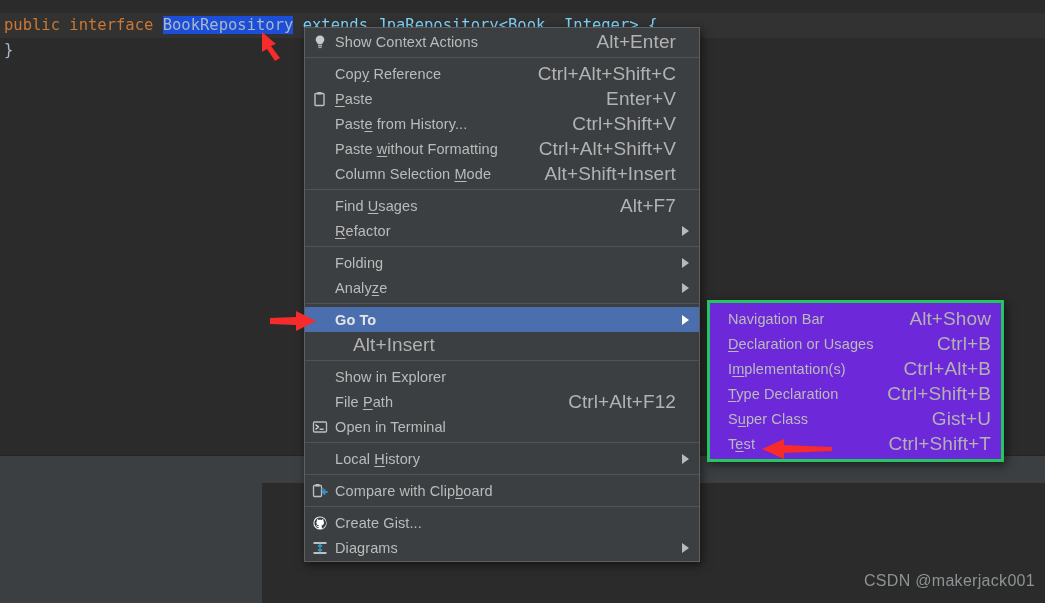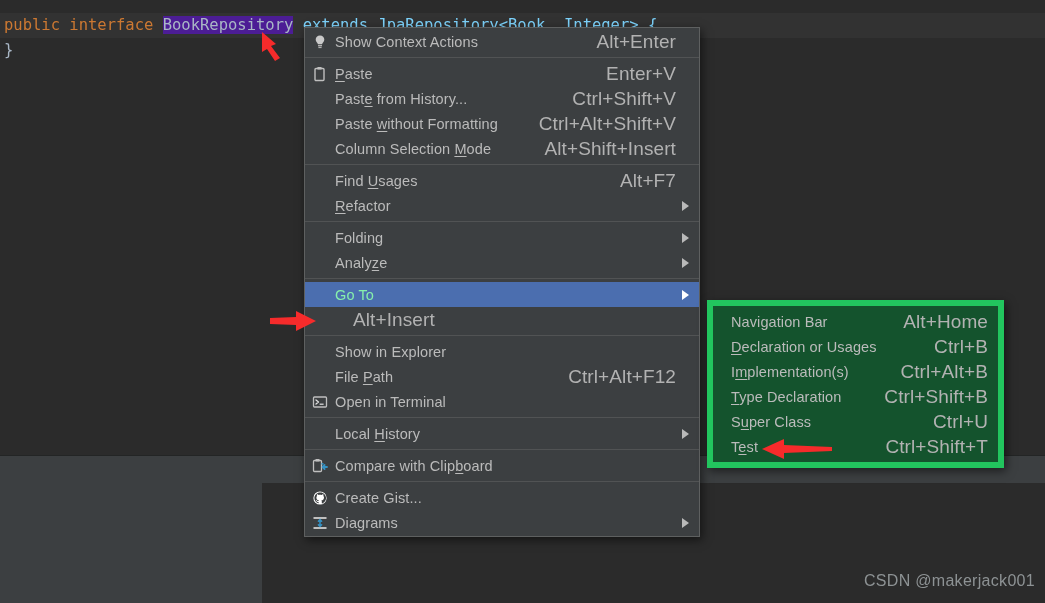--- a/index.html
+++ b/index.html
@@ -36,21 +36,21 @@
     height: 25px;
     line-height: 25px;
     font-family: "DejaVu Sans Mono", monospace;
     font-size: 15.5px;
     white-space: pre;
     letter-spacing: 0px;
   }
   .kw { color: #cc7832; }
   .ident-hl {
     color: #a9b7c6;
-    background: #4c1d95;
+    background: #1d4ed8;
     margin-top: 32px;
   }
   .plain { color: #7dd3fc; }
   .code-line2 {
     position: absolute;
     left: 4px; top: 38px;
     height: 25px;
     line-height: 25px;
     font-family: "DejaVu Sans Mono", monospace;
     font-size: 15.5px;
@@ -127,43 +127,43 @@
     color: #b2b2b2;
     font-size: 19px;
     white-space: nowrap;
     padding-left: 18px;
     letter-spacing: 0.1px;
   }
   .mi.selected {
     background: #4b6eaf;
     color: #d8dde3;
   }
-  .mi.selected .label { color: #86efac; }
+  .mi.selected .label { color: #e5e5e5; font-weight: bold; }
   .mi .arrow {
     width: 14px;
     min-width: 14px;
     display: flex;
     justify-content: flex-end;
     align-items: center;
   }
   .mi .arrow svg { display: block; }
   .sep {
     height: 1px;
     background: #515354;
     margin: 3px 0 3px 0;
   }
   u { text-decoration: underline; text-underline-offset: 1.5px; }
 
   
   .sub-menu {
     position: absolute;
     left: 707px; top: 300px;
     width: 297px;
-    background: #14532d;
-    border: 6px solid #22c55e;
+    background: #6d28d9;
+    border: 3px solid #22c55e;
     box-shadow: 2px 3px 9px rgba(0,0,0,0.55);
     padding: 3px 0 3px 0;
     box-sizing: border-box;
   }
   .sub-menu .mi .icoslot { width: 18px; min-width: 18px; }
   .sub-menu .mi { height: 25px; padding-right: 10px; }
 
   
   .annot { position: absolute; pointer-events: none; }
 
@@ -197,20 +197,26 @@
             <rect x="6" y="11" width="4" height="1.3" fill="#b0b0b0"></rect>
             <rect x="6.4" y="12.8" width="3.2" height="1.3" fill="#b0b0b0"></rect>
           </svg>
         </span>
         <span class="label">Show Context Actions</span>
         <span class="shortcut">Alt+Enter</span>
         <span class="arrow"></span>
       </div>
       <div class="sep"></div>
       <div class="mi">
+        <span class="icoslot"></span>
+        <span class="label">Cop<u>y</u> Reference</span>
+        <span class="shortcut">Ctrl+Alt+Shift+C</span>
+        <span class="arrow"></span>
+      </div>
+      <div class="mi">
         <span class="icoslot">
           <svg class="ico" width="16" height="16" viewBox="0 0 16 16">
             <rect x="3" y="2.5" width="9" height="12" rx="1" fill="none" stroke="#bfbfbf" stroke-width="1.4"></rect>
             <rect x="5.4" y="1" width="4.2" height="2.6" rx="0.6" fill="#bfbfbf"></rect>
           </svg>
         </span>
         <span class="label"><u>P</u>aste</span>
         <span class="shortcut">Enter+V</span>
         <span class="arrow"></span>
       </div>
@@ -353,41 +359,41 @@
             <path d="M1 0 L8 5 L1 10 Z" fill="#b9b9b9"></path>
           </svg>
         </span>
       </div>
     </div>
 
   <div class="sub-menu" id="sub-menu">
       <div class="mi">
         <span class="icoslot"></span>
         <span class="label">Navigation Bar</span>
-        <span class="shortcut">Alt+Home</span>
+        <span class="shortcut">Alt+Show</span>
       </div>
       <div class="mi">
         <span class="icoslot"></span>
         <span class="label"><u>D</u>eclaration or Usages</span>
         <span class="shortcut">Ctrl+B</span>
       </div>
       <div class="mi">
         <span class="icoslot"></span>
         <span class="label">I<u>m</u>plementation(s)</span>
         <span class="shortcut">Ctrl+Alt+B</span>
       </div>
       <div class="mi">
         <span class="icoslot"></span>
         <span class="label"><u>T</u>ype Declaration</span>
         <span class="shortcut">Ctrl+Shift+B</span>
       </div>
       <div class="mi">
         <span class="icoslot"></span>
         <span class="label">S<u>u</u>per Class</span>
-        <span class="shortcut">Ctrl+U</span>
+        <span class="shortcut">Gist+U</span>
       </div>
       <div class="mi">
         <span class="icoslot"></span>
         <span class="label">T<u>e</u>st</span>
         <span class="shortcut">Ctrl+Shift+T</span>
       </div>
     </div>
 
   <svg class="annot" style="left:258px; top:28px;" width="46" height="42" viewBox="0 0 46 42">
     <g fill="#f62b2b">

